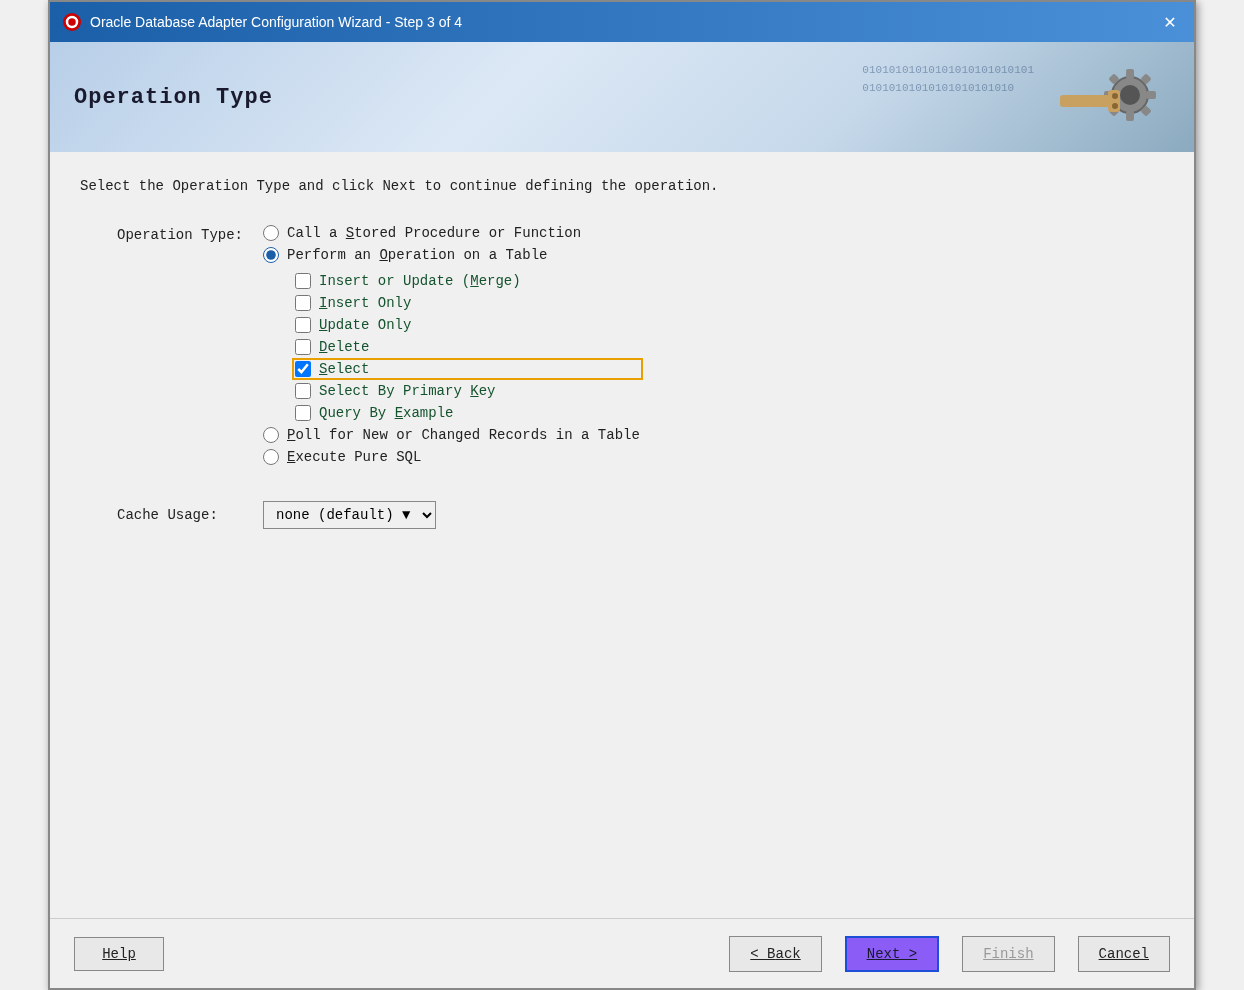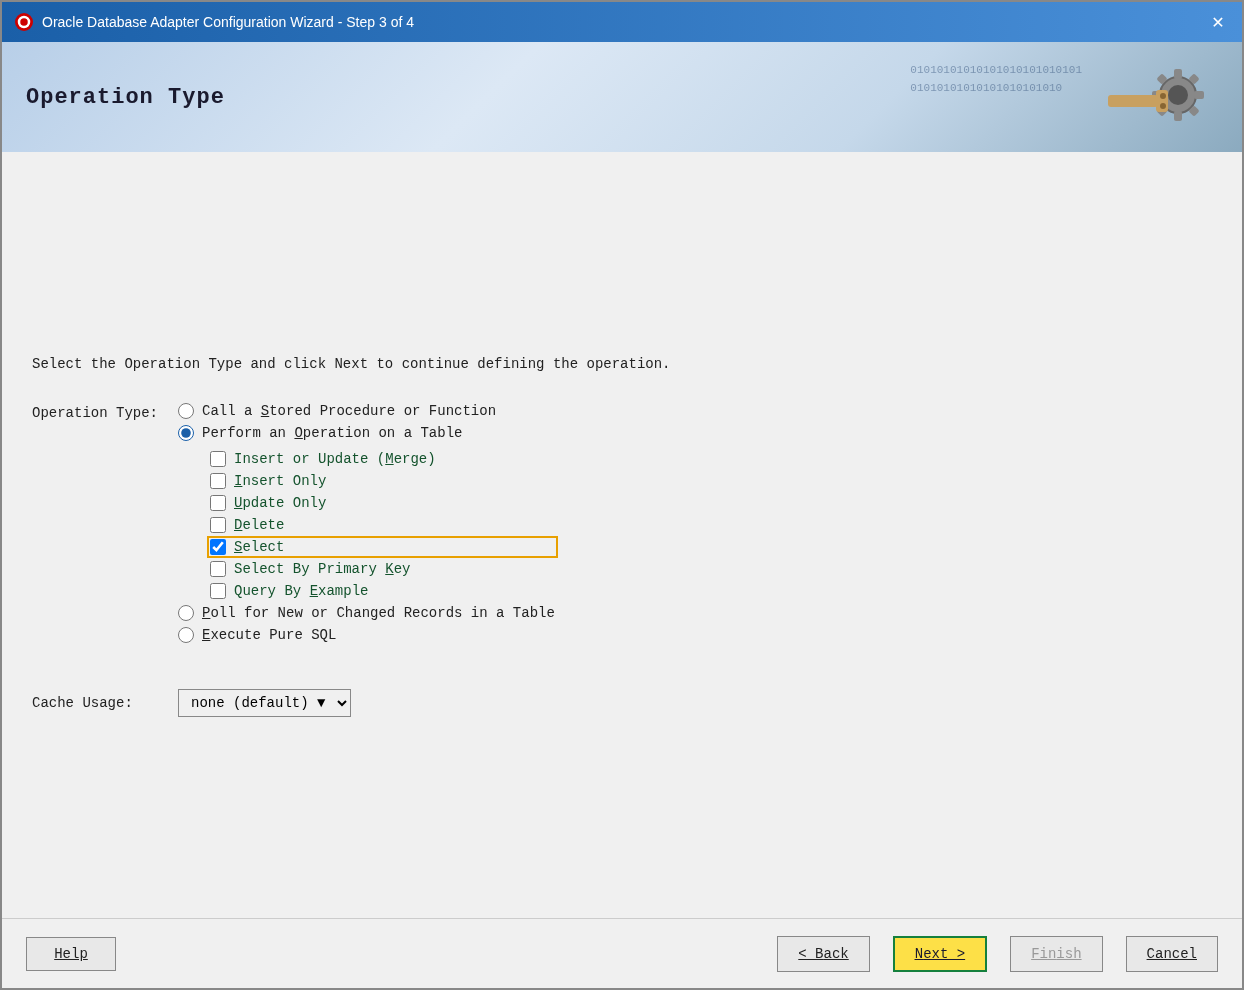--- a/index.html
+++ b/index.html
@@ -6,21 +6,21 @@
     body {
       font-family: 'Courier New', Courier, monospace;
       font-size: 14px;
       background: #f0f0f0;
       display: flex;
       align-items: center;
       justify-content: center;
       min-height: 100vh;
     }
     .window {
-      width: 1244px;
+      width: 1148px;
       height: 990px;
       background: #f0f0f0;
       border: 2px solid #888;
       box-shadow: 2px 2px 8px rgba(0,0,0,0.4);
       display: flex;
       flex-direction: column;
       position: relative;
     }
     .title-bar {
       background: linear-gradient(to right, #1a5fa8, #4a90d9);
@@ -96,33 +96,33 @@
       justify-content: flex-end;
       flex-shrink: 0;
     }
     .content {
       flex: 1;
       padding: 24px 30px;
       background: #f0f0f0;
       display: flex;
       flex-direction: column;
       gap: 0;
-      justify-content: center;
     }
     .description {
       font-size: 14px;
       font-family: 'Courier New', Courier, monospace;
       color: #222;
       margin-bottom: 28px;
       line-height: 1.5;
     }
     .form-section {
       display: flex;
       flex-direction: column;
-      gap: 10px;
+      gap: 0;
+      margin-left: 37px;
     }
     .operation-type-row {
       display: flex;
       align-items: flex-start;
       gap: 16px;
       margin-bottom: 8px;
     }
     .label {
       font-family: 'Courier New', Courier, monospace;
       font-size: 14px;
@@ -230,22 +230,22 @@
       font-size: 14px;
       padding: 8px 20px;
       border: 1px solid #888;
       background: #e8e8e8;
       cursor: pointer;
       min-width: 90px;
       color: #222;
       text-decoration: underline;
     }
     .btn-primary {
-      background: #fde047;
-      border: 2px solid #15803d;
+      background: #8b5cf6;
+      border: 2px solid #1d4ed8;
       color: #1a1a2e;
     }
     .btn-disabled {
       color: #999;
       cursor: not-allowed;
     }
     .btn u {
       text-decoration: underline;
     }
   </style>

